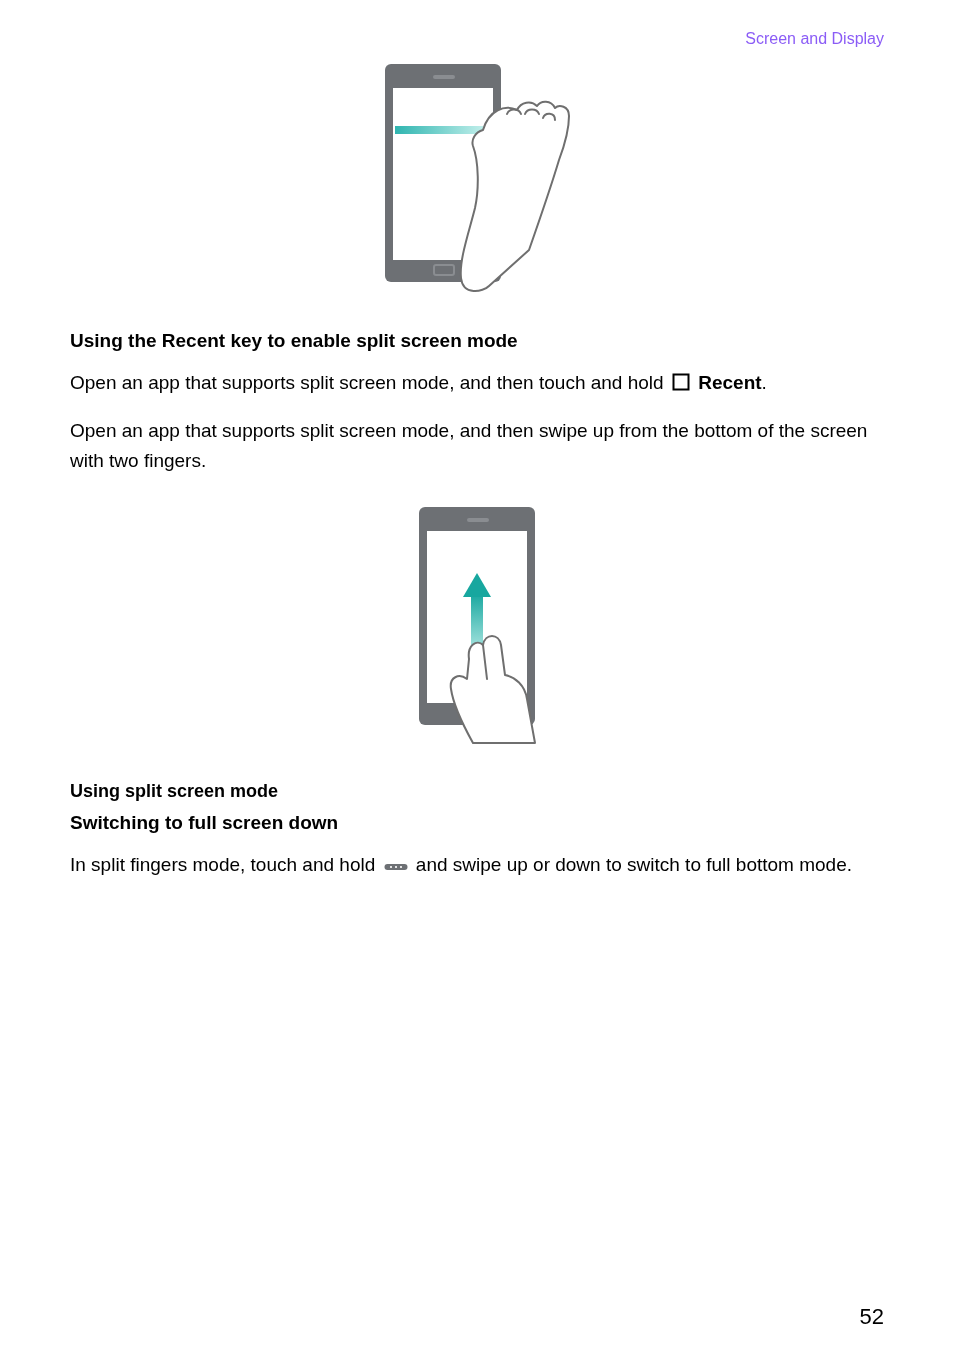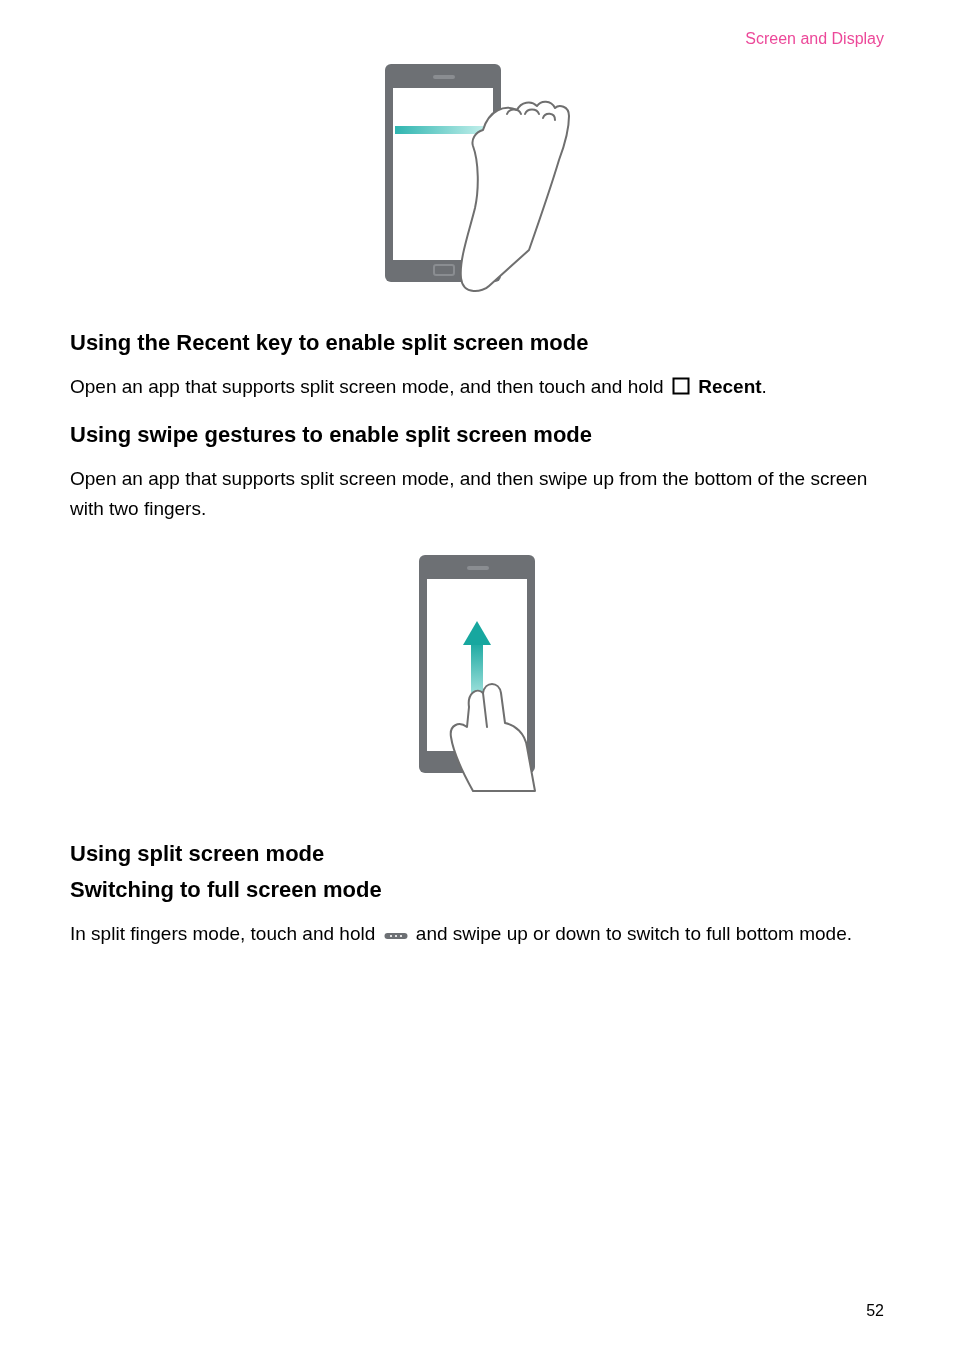--- a/index.html
+++ b/index.html
@@ -18,55 +18,55 @@
   }
   .page {
     box-sizing: border-box;
     padding: 30px 70px 30px 70px;
     height: 100%;
     position: relative;
   }
   .header-right {
     text-align: right;
     font-size: 16px;
-    color: #ec4899;
+    color: #8b5cf6;
     margin-bottom: 4px;
   }
   .fig-wrap {
     text-align: center;
     margin: 10px 0 14px 0;
   }
   .heading-bold {
-    font-size: 22px;
+    font-size: 19px;
     font-weight: bold;
     margin-top: 28px;
     margin-bottom: 10px;
   }
   .body-text {
     font-size: 19px;
     line-height: 1.55;
     margin: 16px 0 6px 0;
   }
   .bold-inline { font-weight: bold; }
   .h2-large {
-    font-size: 22px;
+    font-size: 18px;
     font-weight: bold;
-    margin-top: 38px;
+    margin-top: 26px;
     margin-bottom: 10px;
   }
   .icon-inline {
     display: inline-block;
     vertical-align: -3px;
     margin: 0 2px;
   }
   .page-num {
     position: absolute;
-    bottom: 30px;
+    bottom: 20px;
     right: 70px;
-    font-size: 16px;
+    font-size: 22px;
   }
   svg { display: inline-block; }
 </style>
 </head>
 <body>
 
 <div class="page">
   <div class="header-right">Screen and Display</div>
 
   <div class="fig-wrap">
@@ -113,21 +113,20 @@
   <p class="body-text">
     <span>Open an app that supports split screen mode, and then touch and hold </span>
     <span class="icon-inline">
       <svg width="20" height="20" viewBox="0 0 20 20">
           <rect x="2.5" y="2.5" width="15" height="15" fill="none" stroke="#000" stroke-width="2"></rect>
         </svg>
     </span>
     <span class="bold-inline">Recent</span><span>.</span>
   </p>
 
-  <div class="heading-bold" style="margin-top:18px;">Using swipe gestures to enable split screen mode</div>
   <p class="body-text">Open an app that supports split screen mode, and then swipe up from the bottom of the screen with two fingers.</p>
 
   <div class="fig-wrap" style="margin-top:26px;">
     <svg width="200" height="250" viewBox="0 0 200 250">
 
       <rect x="42" y="6" width="116" height="218" rx="6" ry="6" fill="#6d7074"></rect>
 
       <rect x="50" y="30" width="100" height="172" fill="#ffffff"></rect>
 
       <rect x="90" y="17" width="22" height="4" rx="2" fill="#8a8d91"></rect>
@@ -154,21 +153,21 @@
                  c-10 -18 -20 -40 -22 -54
                  c-2 -12 8 -16 16 -10
                  z"></path>
         <path d="M106 144 l4 34" fill="none"></path>
       </g>
     </svg>
   </div>
 
   <div class="h2-large">Using split screen mode</div>
 
-  <div class="heading-bold" style="margin-top:8px;">Switching to full screen mode</div>
+  <div class="heading-bold" style="margin-top:8px;">Switching to full screen down</div>
   <p class="body-text">
     <span>In split fingers mode, touch and hold </span>
     <span class="icon-inline">
       <svg width="26" height="14" viewBox="0 0 26 14">
         <rect x="1.5" y="4" width="23" height="6" rx="3" fill="#6d7074"></rect>
         <circle cx="8" cy="7" r="1.1" fill="#fff"></circle>
         <circle cx="13" cy="7" r="1.1" fill="#fff"></circle>
         <circle cx="18" cy="7" r="1.1" fill="#fff"></circle>
       </svg>
     </span>

